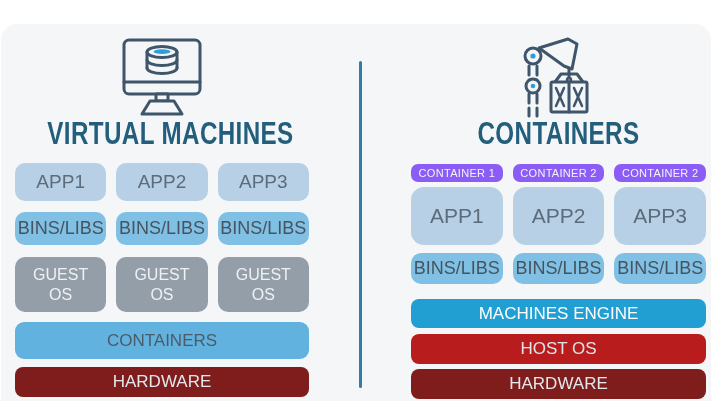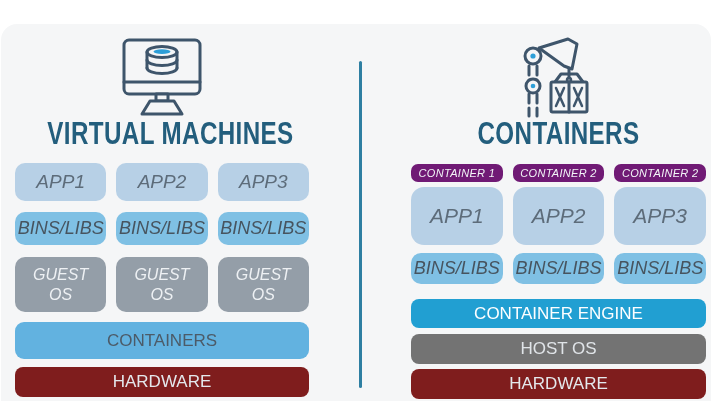--- a/index.html
+++ b/index.html
@@ -26,44 +26,44 @@
     text-align:center;
     font-size:31px;font-weight:700;color:#235e7d;
     letter-spacing:0.5px;
     transform:scale(0.78,1.04);
     transform-origin:50% 50%;
     white-space:nowrap;
   }
   .stack{position:absolute;left:0;right:0;display:flex;flex-direction:column;}
   .stack-left{top:131px;}
   .stack-right{top:132px;}
-  .row3{display:flex;gap:10px;font-style:italic;}
+  .row3{display:flex;gap:10px;}
   .row3 > div{flex:1;display:flex;align-items:center;justify-content:center;}
   .box{display:flex;align-items:center;justify-content:center;text-align:center;}
   .rounded{border-radius:10px;}
   
   .vm-app{height:38px;background:#b7d0e6;color:#5d6c7a;font-size:19px;}
   .gap-a{height:11px;}
   .vm-bins{height:33px;background:#7fc0e4;color:#47545f;font-size:18px;}
   .gap-b{height:12px;}
   .vm-guest{height:55px;background:#949ea8;color:#eef1f4;font-size:16px;line-height:1.25;white-space:pre-line;}
   .gap-c{height:10px;}
   .hypervisor{height:37px;background:#62b2e0;color:#4c5b68;font-size:17px;border-radius:9px;}
   .gap-d{height:8px;}
   .hardware{height:30px;background:#7f1d1d;color:#e4e8ec;font-size:17px;border-radius:8px;}
   
-  .ctag{height:18px;background:#701a75;color:#f2f5f7;font-size:11px;letter-spacing:0.3px;border-radius:7px;}
+  .ctag{height:18px;background:#8b5cf6;color:#f2f5f7;font-size:11px;letter-spacing:0.3px;border-radius:7px;}
   .gap-e{height:5px;}
   .c-app{height:58px;background:#b7d0e6;color:#5d6c7a;font-size:21px;border-radius:13px;}
   .gap-f{height:8px;}
   .c-bins{height:31px;background:#7fc0e4;color:#47545f;font-size:18px;}
   .gap-g{height:15px;}
   .engine{height:29px;background:#219fd2;color:#fdfeff;font-size:17px;border-radius:8px;}
   .gap-h{height:6px;}
-  .hostos{height:30px;background:#737373;color:#e0e4e8;font-size:17px;border-radius:8px;}
+  .hostos{height:30px;background:#b91c1c;color:#e0e4e8;font-size:17px;border-radius:8px;}
   .gap-i{height:5px;}
   .divider{
     position:absolute;left:358px;top:37px;width:3px;height:327px;
     background:#2e7fa2;border-radius:2px;
   }
   svg{display:block;}
 </style>
 </head>
 <body>
 
@@ -153,20 +153,20 @@
         <div class="box c-app">APP2</div>
         <div class="box c-app">APP3</div>
       </div>
       <div class="gap-f"></div>
       <div class="row3">
         <div class="box rounded c-bins">BINS/LIBS</div>
         <div class="box rounded c-bins">BINS/LIBS</div>
         <div class="box rounded c-bins">BINS/LIBS</div>
       </div>
       <div class="gap-g"></div>
-      <div class="box engine">CONTAINER ENGINE</div>
+      <div class="box engine">MACHINES ENGINE</div>
       <div class="gap-h"></div>
       <div class="box hostos">HOST OS</div>
       <div class="gap-i"></div>
       <div class="box hardware">HARDWARE</div>
     </div>
   </div>
 </div>
 
 </body></html>

